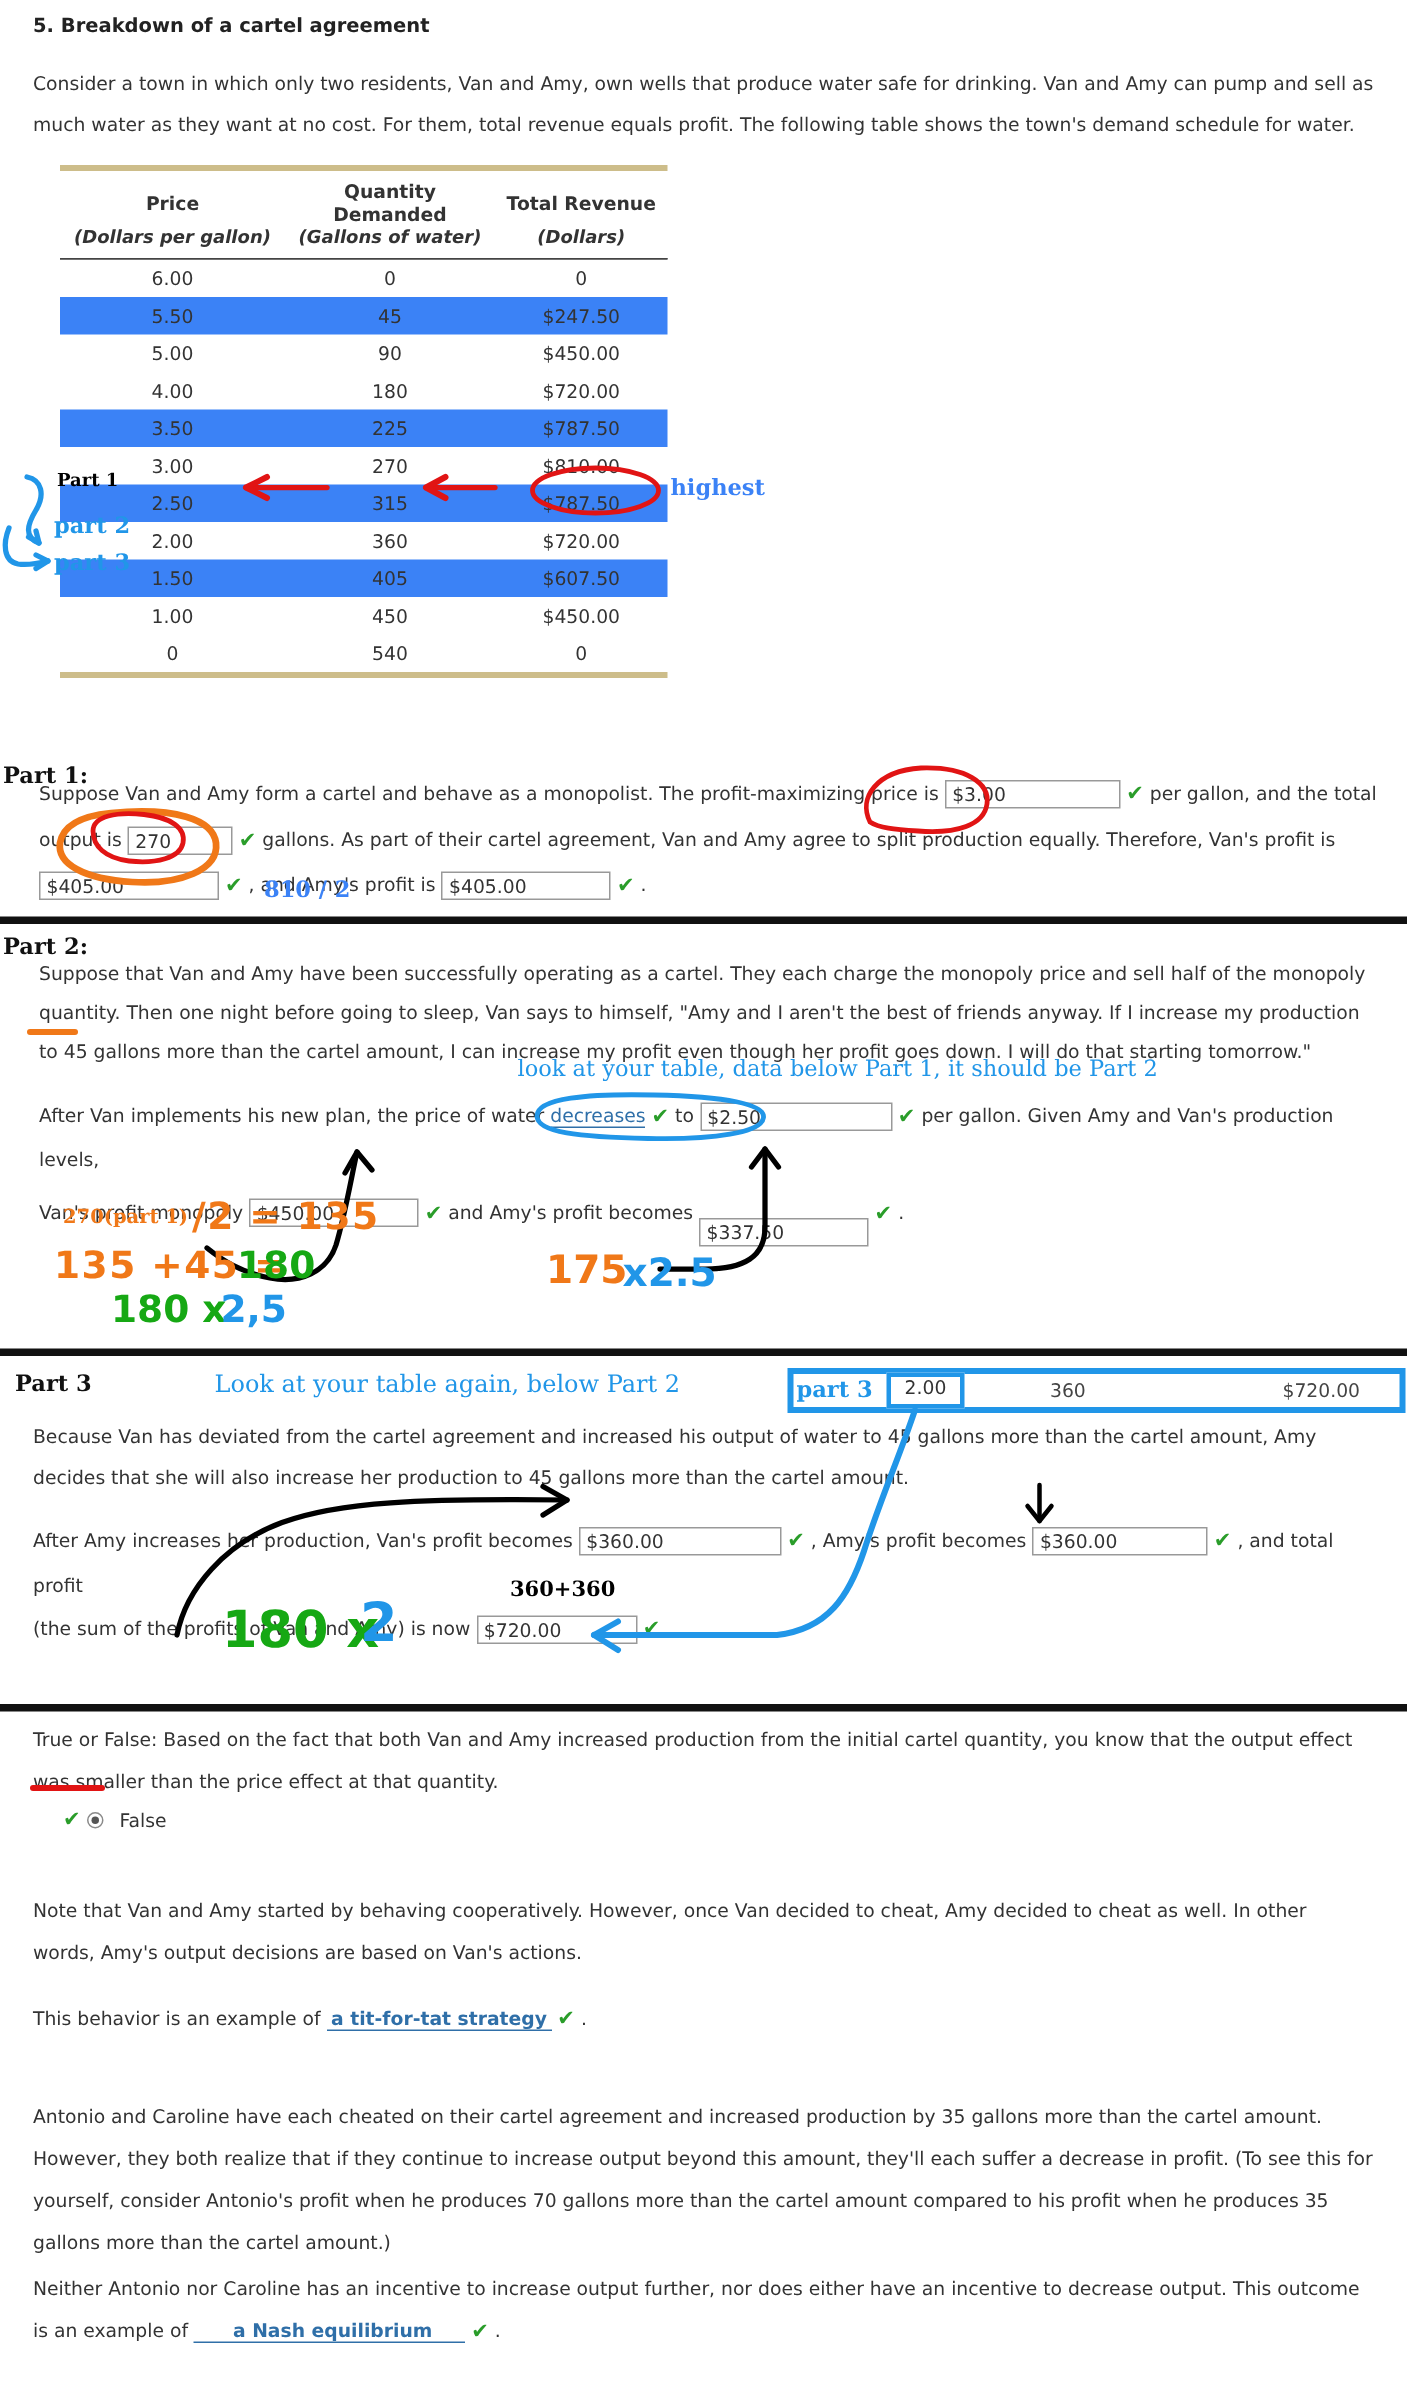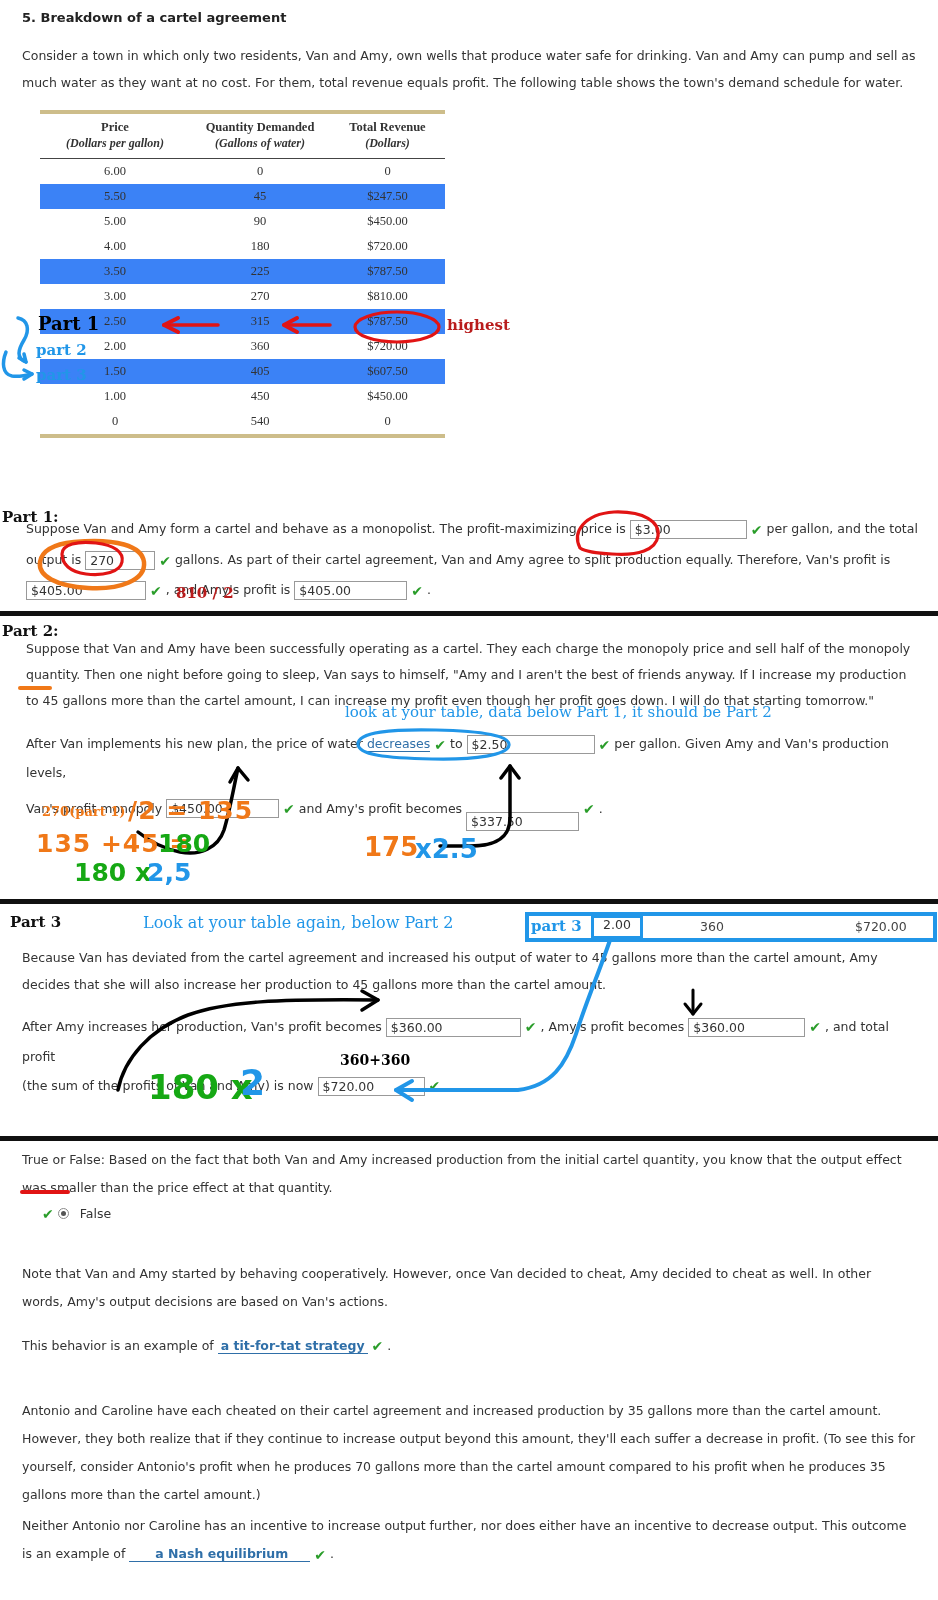--- a/index.html
+++ b/index.html
@@ -48,39 +48,39 @@
      border-radius:50%; background:#fff; vertical-align:middle; position:relative; }
   .radio-outer::after { content:""; position:absolute; left:2px; top:2px; width:5px; height:5px;
      border-radius:50%; background:#555; }
 
   
   .divider { position:absolute; left:0; width:938px; height:5px; background:#111; }
 
   
   .anno { position:absolute; pointer-events:none; }
   .anno-txt { position:absolute; font-family:"DejaVu Serif","Liberation Serif",serif; font-weight:bold; white-space:nowrap; }
-  .red  { color:#b91c1c; }
+  .red  { color:#3b82f6; }
   .blue { color:#2196e8; }
   .orange { color:#f07818; }
   .green { color:#16a814; }
   .black { color:#000; }
   svg.anno { overflow:visible; }
 
   .hand { font-family:"DejaVu Sans","Liberation Sans",sans-serif; font-weight:bold; }
 </style>
 </head>
 <body>
 
 <div class="page">
 
   <div style="position:absolute;left:22px;top:10px;" class="h3">5. Breakdown of a cartel agreement</div>
 
   <div style="position:absolute;left:22px;top:42px;width:894px;" class="para">Consider a town in which only two residents, Van and Amy, own wells that produce water safe for drinking. Van and Amy can pump and sell as much water as they want at no cost. For them, total revenue equals profit. The following table shows the town's demand schedule for water.</div>
 
-  <div style="position:absolute;left:40px;top:110px;width:405px;font-family:Liberation Serif, serif;">
+  <div style="position:absolute;left:40px;top:110px;width:405px;">
     <div class="topbar"></div>
     <table class="demand">
       <thead>
         <tr>
           <th class="col-price">Price</th>
           <th class="col-qty">Quantity Demanded</th>
           <th class="col-tr">Total Revenue</th>
         </tr>
         <tr>
           <th class="sub">(Dollars per gallon)</th>
@@ -236,21 +236,21 @@
 
   <div style="position:absolute;left:22px;top:1397px;width:894px;line-height:28px;" class="para">Antonio and Caroline have each cheated on their cartel agreement and increased production by 35 gallons more than the cartel amount. However, they both realize that if they continue to increase output beyond this amount, they'll each suffer a decrease in profit. (To see this for yourself, consider Antonio's profit when he produces 70 gallons more than the cartel amount compared to his profit when he produces 35 gallons more than the cartel amount.)</div>
 
   <div style="position:absolute;left:22px;top:1512px;width:894px;line-height:28px;" class="para">
     <span>Neither Antonio nor Caroline has an incentive to increase output further, nor does either have an incentive to decrease output. This outcome is an example of</span>
     <span class="blank-link" style="padding:0 22px 0 26px;">a Nash equilibrium</span>
     <span class="check">✔</span>
     <span>.</span>
   </div>
 
-  <div class="anno-txt black" style="left:38px;top:313px;font-size:18px;text-align:center;">Part 1</div>
+  <div class="anno-txt black" style="left:38px;top:313px;font-size:12px;text-align:center;">Part 1</div>
   <div class="anno-txt blue" style="left:36px;top:341px;font-size:15px;">part 2</div>
   <div class="anno-txt blue" style="left:36px;top:366px;font-size:15px;">part 3</div>
 
   <svg class="anno" style="left:0px;top:300px;" width="50" height="95">
     <path d="M18,18 C28,20 30,30 24,40 C18,50 16,58 26,62" stroke="#2196e8" stroke-width="3.5" fill="none" stroke-linecap="round"></path>
     <path d="M26,62 l-7,-4 M26,62 l-2,-8" stroke="#2196e8" stroke-width="3.5" fill="none" stroke-linecap="round"></path>
     <path d="M6,52 C2,62 2,74 12,76 C18,77 24,76 32,74" stroke="#2196e8" stroke-width="3.5" fill="none" stroke-linecap="round"></path>
     <path d="M32,74 l-8,-4 M32,74 l-8,5" stroke="#2196e8" stroke-width="3.5" fill="none" stroke-linecap="round"></path>
   </svg>
 

